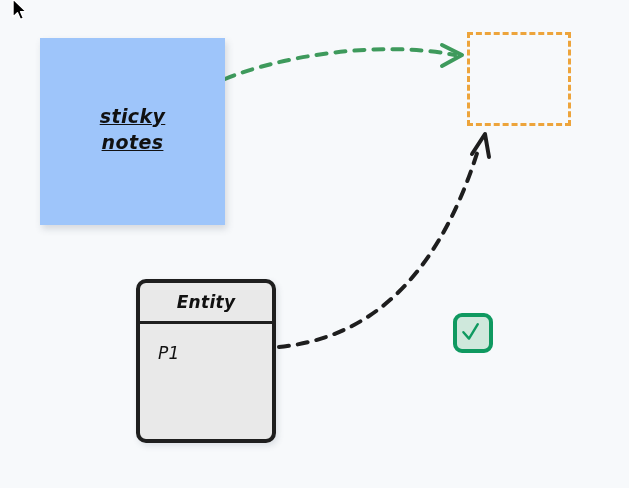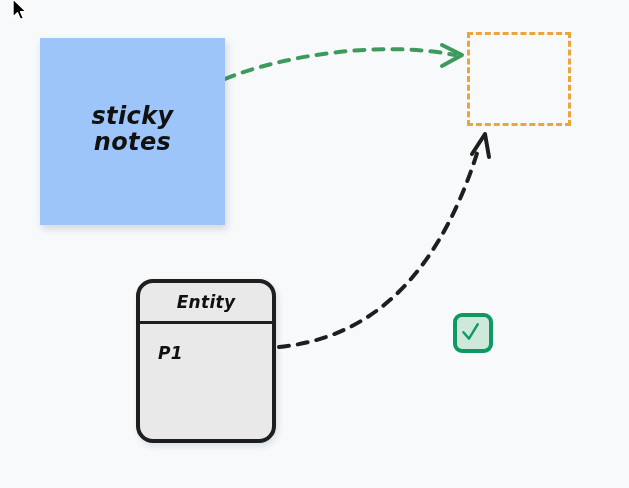--- a/index.html
+++ b/index.html
@@ -29,28 +29,29 @@
     height: 187px;
     background: #9ec5fa;
     box-shadow: 2px 4px 7px rgba(60, 70, 90, 0.18);
     display: flex;
     align-items: center;
     justify-content: center;
   }
   .sticky-note-text {
     color: #111111;
     font-family: "DejaVu Sans", sans-serif;
-    font-size: 24px;
+    font-size: 19px;
     font-weight: 700;
     font-style: italic;
     line-height: 26px;
     text-align: center;
     letter-spacing: 0.4px;
     white-space: pre-line;
     transform: translateY(-3px);
+    text-decoration: underline;
   }
   
   .placeholder-frame {
     position: absolute;
     left: 467px;
     top: 32px;
     width: 104px;
     height: 94px;
     border: 3px dashed #eda43b;
     box-sizing: border-box;
@@ -59,21 +60,21 @@
   
   .entity-card {
     position: absolute;
     left: 136px;
     top: 279px;
     width: 140px;
     height: 164px;
     box-sizing: border-box;
     background: #e9e9e9;
     border: 4px solid #1e1e1e;
-    border-radius: 17px;
+    border-radius: 10px;
     box-shadow: 2px 3px 6px rgba(60, 70, 90, 0.14);
     overflow: hidden;
   }
   .entity-title {
     height: 38px;
     line-height: 38px;
     text-align: center;
     font-family: "DejaVu Sans", sans-serif;
     font-size: 17px;
     font-weight: 700;
@@ -81,21 +82,21 @@
     color: #111111;
     border-bottom: 3px solid #1e1e1e;
     letter-spacing: 0.3px;
   }
   .entity-props {
     padding: 14px 0 0 18px;
   }
   .entity-prop {
     font-family: "DejaVu Sans", sans-serif;
     font-size: 17px;
-    font-weight: 700;
+    font-weight: 400;
     font-style: italic;
     color: #111111;
     line-height: 30px;
     letter-spacing: 0.3px;
   }
   
   .checkbox-widget {
     position: absolute;
     left: 453px;
     top: 313px;

